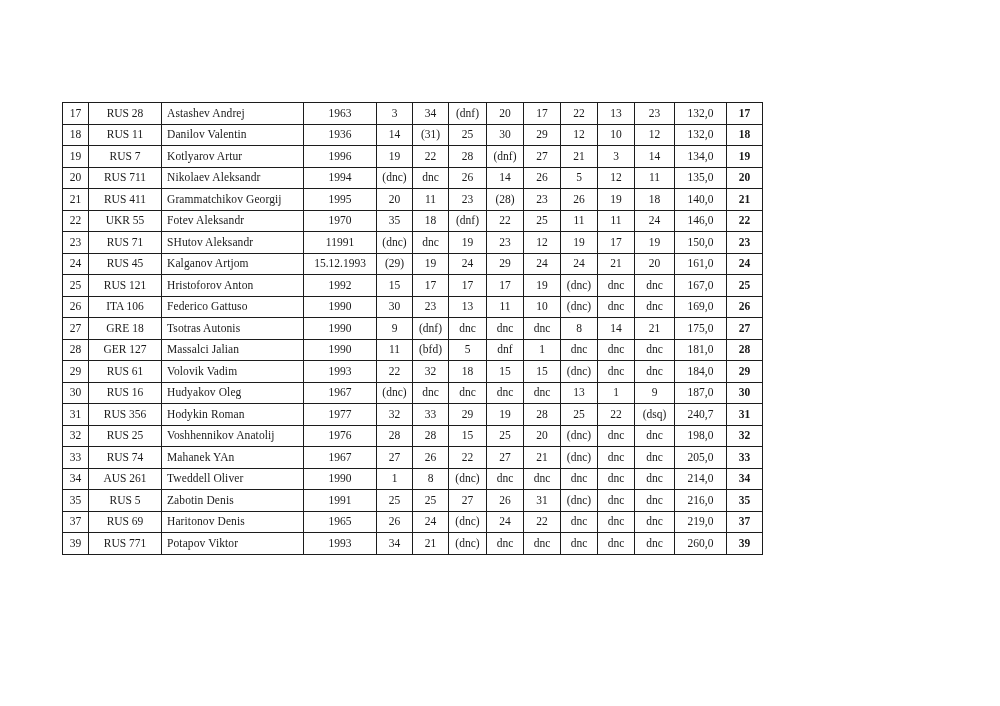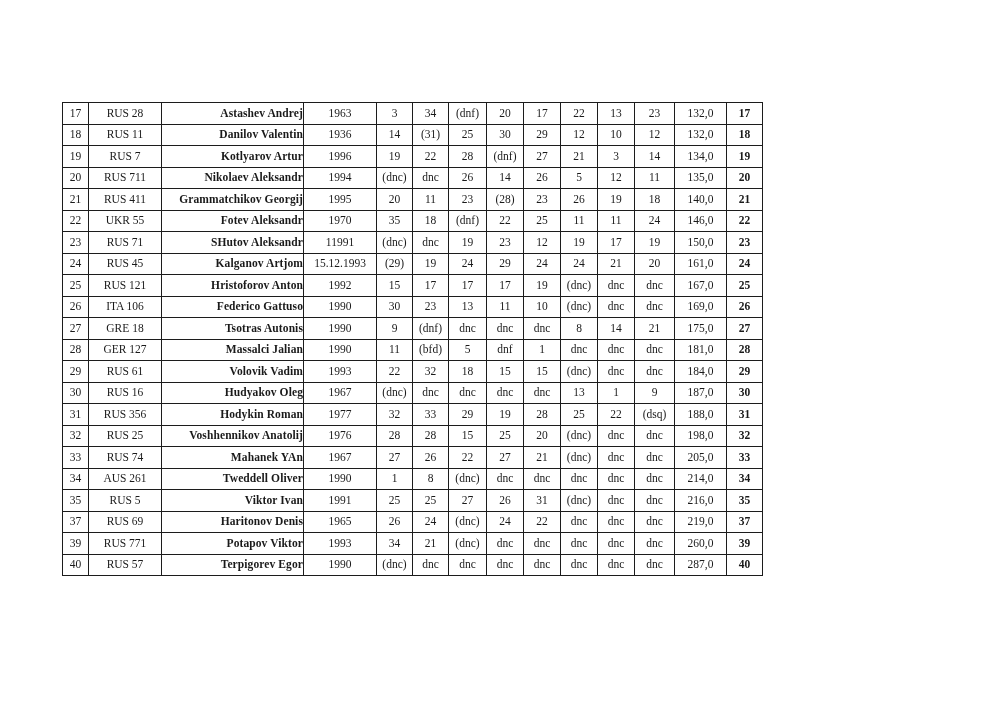--- a/index.html
+++ b/index.html
@@ -30,23 +30,23 @@
     padding: 0;
     font-size: 11.5px;
     line-height: 1;
     text-align: center;
     vertical-align: middle;
     white-space: nowrap;
     overflow: hidden;
     color: #1a1a1a;
   }
   table.results td.name {
-    text-align: right;
+    text-align: left;
     padding-left: 5px;
-    font-weight: bold;
+    font-weight: normal;
     letter-spacing: 0.1px;
   }
   table.results td.rank2 {
     font-weight: bold;
   }
 </style>
 </head>
 <body>
 
 <div class="page">
@@ -298,21 +298,21 @@
           <td class="name">Hodykin Roman</td>
           <td class="year">1977</td>
           <td class="race">32</td>
           <td class="race">33</td>
           <td class="race">29</td>
           <td class="race">19</td>
           <td class="race">28</td>
           <td class="race">25</td>
           <td class="race">22</td>
           <td class="race">(dsq)</td>
-          <td class="total">188,0</td>
+          <td class="total">240,7</td>
           <td class="rank2">31</td>
         </tr>
         <tr>
           <td class="rank">32</td>
           <td class="sail">RUS 25</td>
           <td class="name">Voshhennikov Anatolij</td>
           <td class="year">1976</td>
           <td class="race">28</td>
           <td class="race">28</td>
           <td class="race">15</td>
@@ -352,21 +352,21 @@
           <td class="race">dnc</td>
           <td class="race">dnc</td>
           <td class="race">dnc</td>
           <td class="race">dnc</td>
           <td class="total">214,0</td>
           <td class="rank2">34</td>
         </tr>
         <tr>
           <td class="rank">35</td>
           <td class="sail">RUS 5</td>
-          <td class="name">Viktor Ivan</td>
+          <td class="name">Zabotin Denis</td>
           <td class="year">1991</td>
           <td class="race">25</td>
           <td class="race">25</td>
           <td class="race">27</td>
           <td class="race">26</td>
           <td class="race">31</td>
           <td class="race">(dnc)</td>
           <td class="race">dnc</td>
           <td class="race">dnc</td>
           <td class="total">216,0</td>
@@ -397,31 +397,15 @@
           <td class="race">21</td>
           <td class="race">(dnc)</td>
           <td class="race">dnc</td>
           <td class="race">dnc</td>
           <td class="race">dnc</td>
           <td class="race">dnc</td>
           <td class="race">dnc</td>
           <td class="total">260,0</td>
           <td class="rank2">39</td>
         </tr>
-        <tr>
-          <td class="rank">40</td>
-          <td class="sail">RUS 57</td>
-          <td class="name">Terpigorev Egor</td>
-          <td class="year">1990</td>
-          <td class="race">(dnc)</td>
-          <td class="race">dnc</td>
-          <td class="race">dnc</td>
-          <td class="race">dnc</td>
-          <td class="race">dnc</td>
-          <td class="race">dnc</td>
-          <td class="race">dnc</td>
-          <td class="race">dnc</td>
-          <td class="total">287,0</td>
-          <td class="rank2">40</td>
-        </tr>
       </tbody>
   </table>
 </div>
 
 </body></html>

